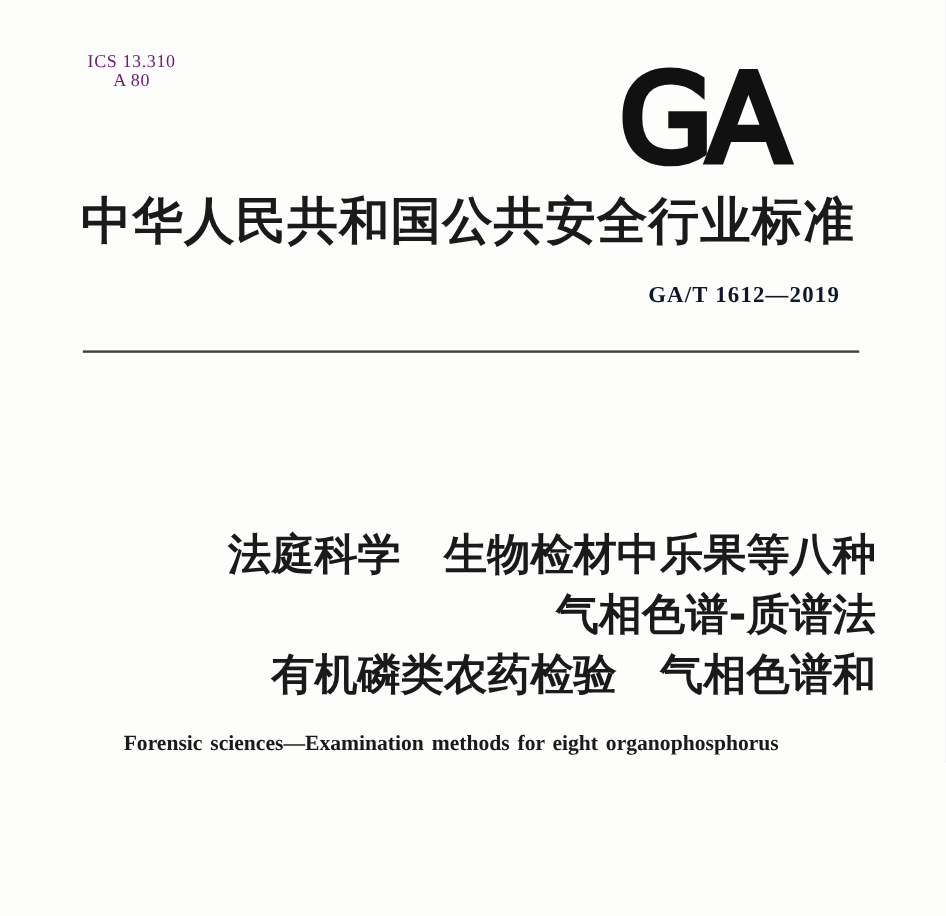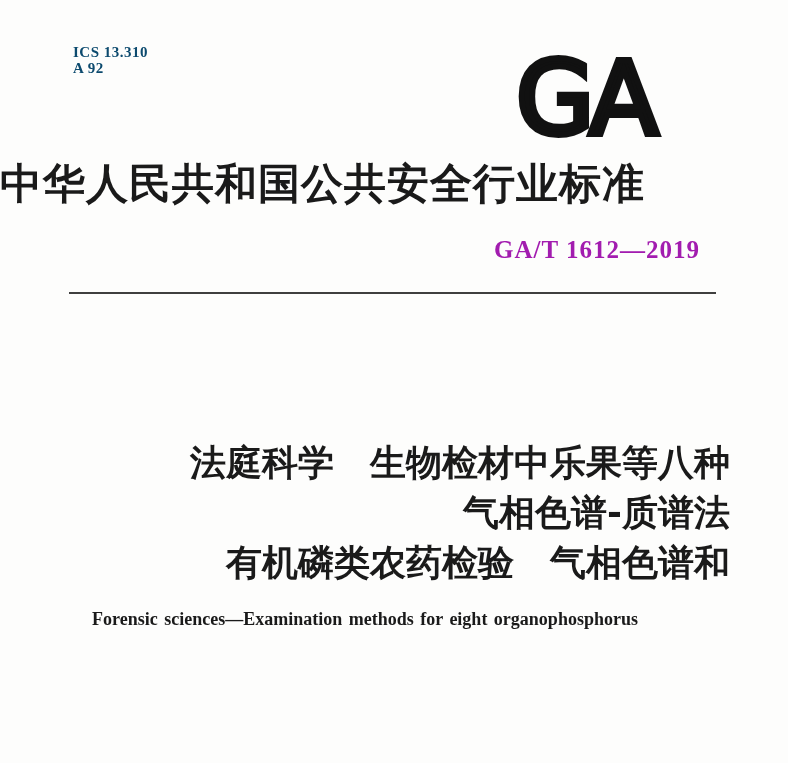--- a/index.html
+++ b/index.html
@@ -16,25 +16,26 @@
     color: #161616;
     font-family: "Liberation Sans", sans-serif;
   }
 
   
   .ics-block {
     position: absolute;
     left: 73px;
     top: 44px;
     font-family: "Liberation Serif", serif;
-    font-weight: bold;
+    font-weight: normal;
     font-size: 15px;
     line-height: 16px;
     letter-spacing: 0.5px;
-    color: #0c4a6e;
+    color: #701a75;
+    text-align: center;
   }
 
   
   .ga-logo {
     position: absolute;
     left: 516px;
     top: 54px;
     line-height: 90px;
     font-family: "DejaVu Sans", sans-serif;
     font-weight: normal;
@@ -45,39 +46,40 @@
     white-space: nowrap;
   }
 
   
   .std-title {
     position: absolute;
     top: 162px;
     left: 0;
     width: 780px;
     margin: 0;
+    text-align: center;
     font-family: "DejaVu Sans", "Liberation Sans", sans-serif;
     font-weight: bold;
     font-size: 42px;
     line-height: 44px;
     letter-spacing: 1px;
     color: #1a1a1a;
     white-space: nowrap;
   }
 
   
   .std-number {
     position: absolute;
     top: 236px;
     right: 88px;
     font-family: "Liberation Serif", serif;
     font-weight: bold;
-    font-size: 25px;
+    font-size: 19px;
     letter-spacing: 1px;
-    color: #a21caf;
+    color: #0f172a;
   }
 
   
   .rule {
     position: absolute;
     left: 69px;
     top: 292px;
     width: 647px;
     height: 2px;
     background: #3f3f3f;
@@ -103,30 +105,31 @@
     top: 604px;
     left: 0;
     width: 730px;
     text-align: center;
     font-family: "Liberation Serif", serif;
     font-weight: bold;
     font-size: 18px;
     line-height: 30px;
     word-spacing: 2px;
     color: #1a1a1a;
+    padding-left: 11px;
   }
 </style>
 </head>
 <body>
 
 <div class="page">
 
   <div class="ics-block">
     <div>ICS 13.310</div>
-    <div>A 92</div>
+    <div>A 80</div>
   </div>
 
   <div class="ga-logo">GA</div>
 
   <h1 class="std-title">中华人民共和国公共安全行业标准</h1>
 
   <div class="std-number">GA/T 1612—2019</div>
 
   <div class="rule"></div>
 

